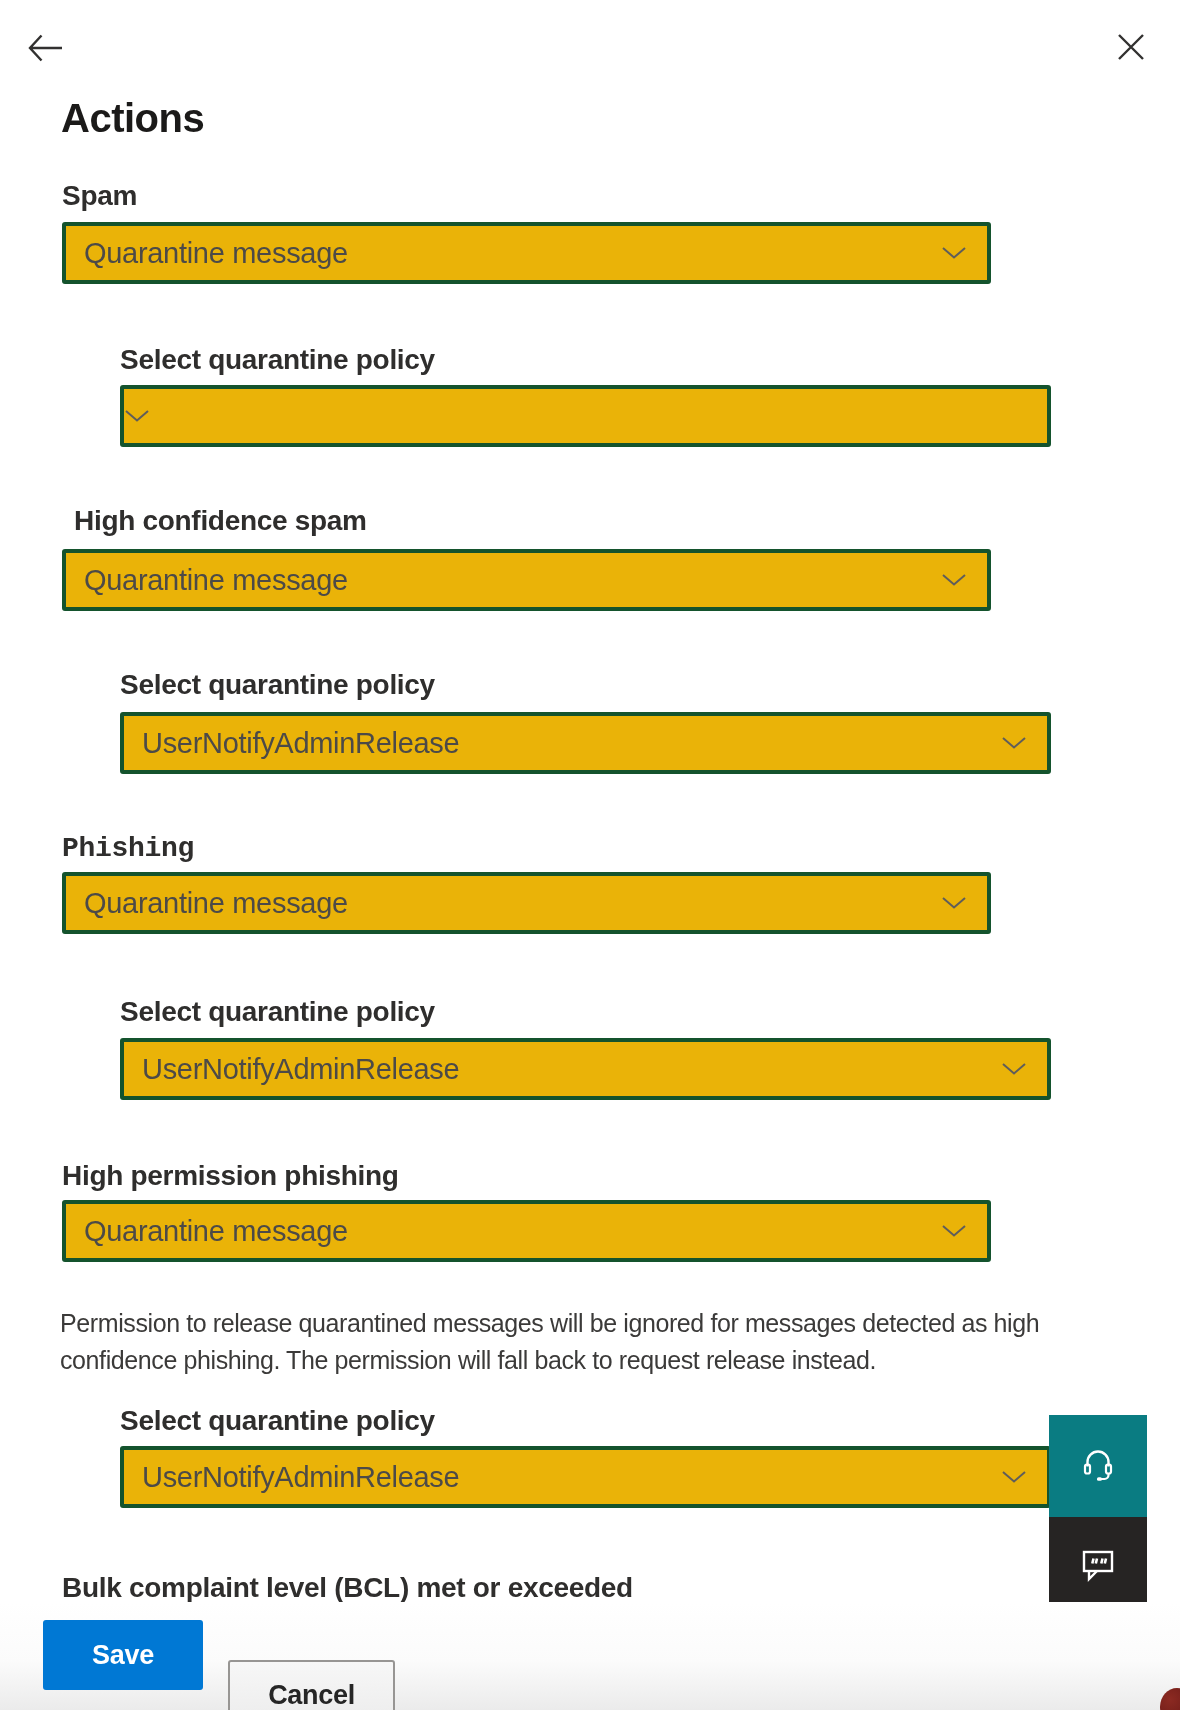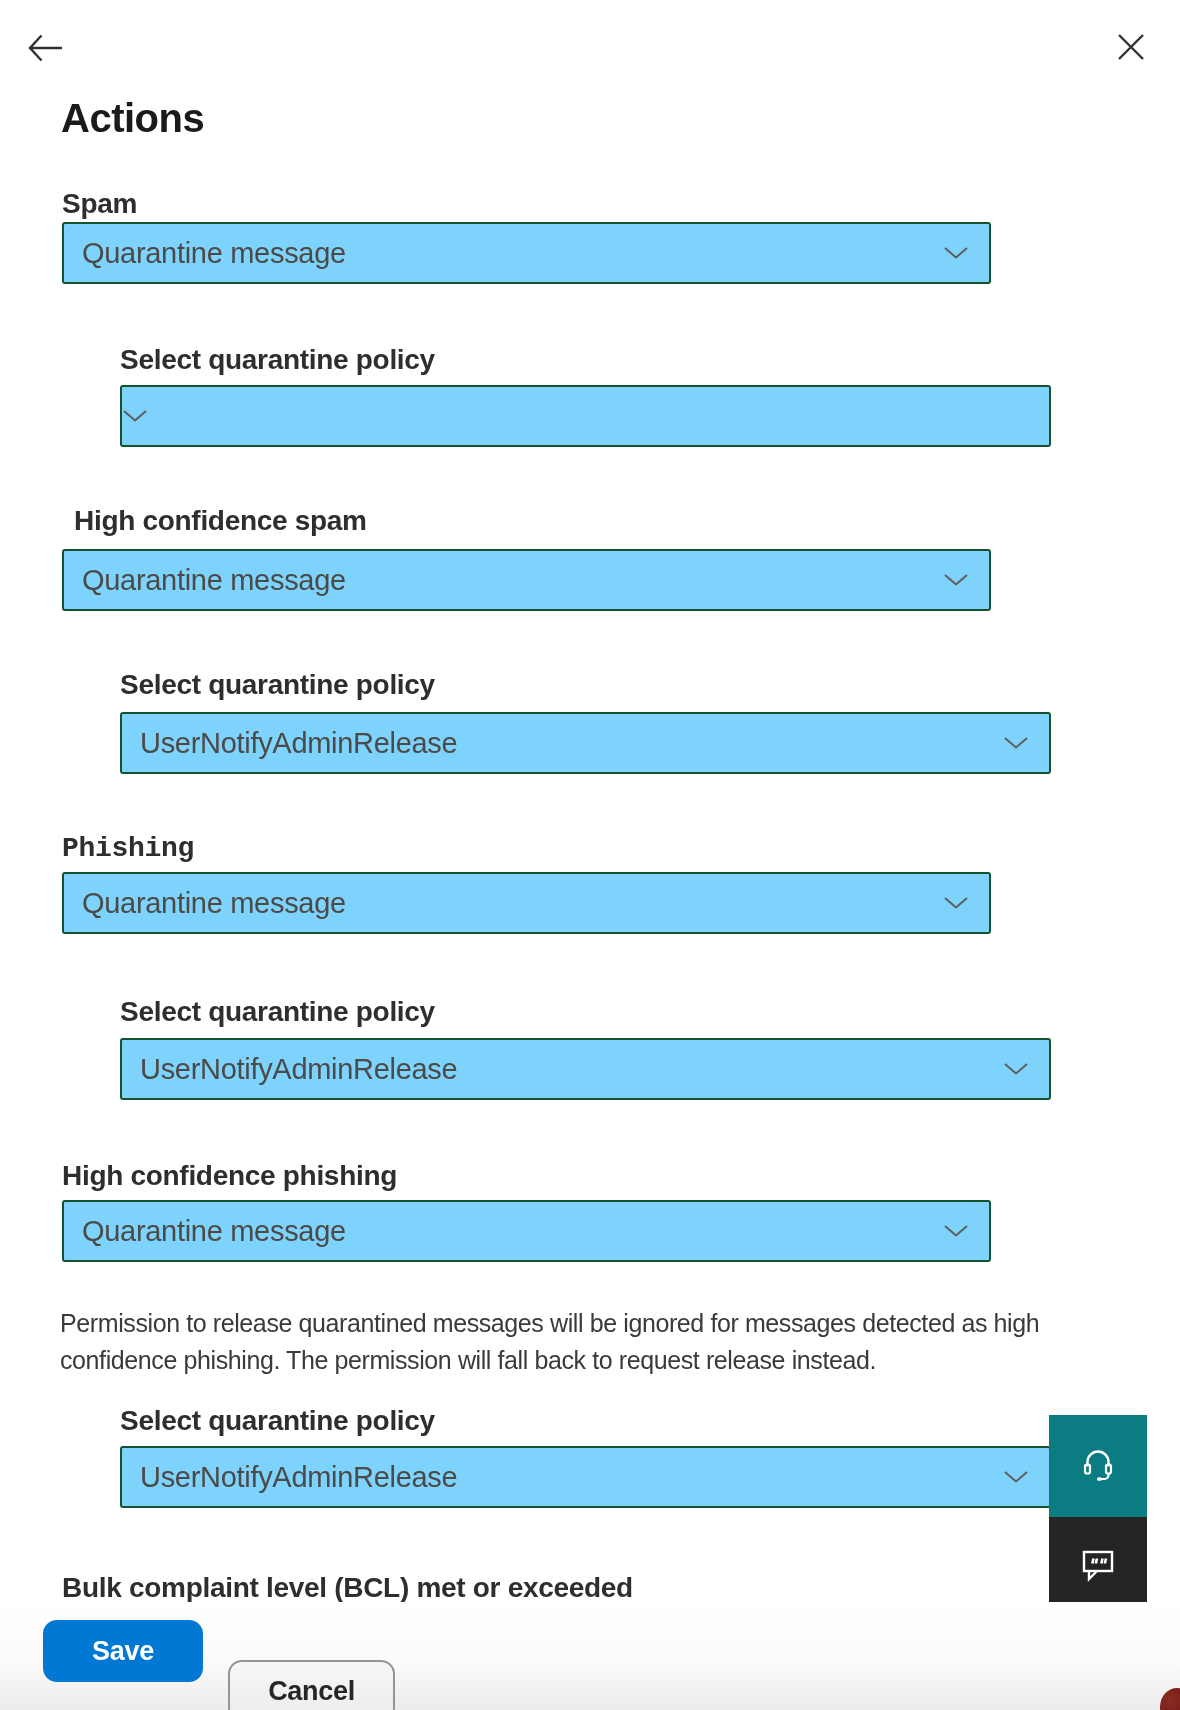--- a/index.html
+++ b/index.html
@@ -13,38 +13,38 @@
     background:transparent;border:none;padding:0;cursor:pointer;
     display:flex;align-items:center;justify-content:center;
   }
   .page-title{
     font-size:40px;font-weight:700;color:#1b1a19;letter-spacing:-0.5px;
   }
   .field-label{
     font-size:28px;font-weight:600;color:#2f2e2d;letter-spacing:-0.3px;
   }
   .combo{
-    box-sizing:border-box;height:62px;background:#7dd3fc;
-    border:2px solid #14532d;border-radius:3px;
+    box-sizing:border-box;height:62px;background:#eab308;
+    border:4px solid #14532d;border-radius:3px;
     display:flex;align-items:center;cursor:pointer;
   }
   .combo .value{
     padding-left:18px;font-size:29px;color:#4c4a48;letter-spacing:-0.3px;
     white-space:nowrap;overflow:hidden;flex:1;
   }
   .combo .chev{margin-right:20px;display:flex;align-items:center;}
   .note-text{
     font-size:25px;line-height:37px;color:#3b3a39;letter-spacing:-0.4px;
   }
   .footer{
     position:absolute;left:0;top:1602px;width:1180px;height:108px;
     background:linear-gradient(180deg,#ffffff 0%,#fbfbfb 55%,#ebebeb 100%);
   }
   .btn{
-    box-sizing:border-box;height:62px;border-radius:14px;cursor:pointer;
+    box-sizing:border-box;height:70px;border-radius:3px;cursor:pointer;
     font-family:inherit;font-size:27px;font-weight:600;letter-spacing:-0.3px;
     display:flex;align-items:center;justify-content:center;
   }
   .btn-primary{background:#0078d4;border:2px solid #0078d4;color:#fff;}
   .btn-secondary{
     background:linear-gradient(180deg,#f7f7f7,#ebebeb);
     border:2px solid #979593;color:#262626;
   }
   .help-btn{border:none;cursor:pointer;display:flex;align-items:center;justify-content:center;}
   .help-teal{background:#0a7c82;}
@@ -69,21 +69,21 @@
 <button class="icon-btn abs" style="left:1110px;top:28px;width:42px;height:38px;">
   <span style="display:flex;">
     <svg width="30" height="30" viewBox="0 0 30 30" fill="none">
       <path d="M3 3 L27 27 M27 3 L3 27" stroke="#323130" stroke-width="2.4"></path>
     </svg>
   </span>
 </button>
 
 <div class="abs page-title" style="left:61px;top:96px;">Actions</div>
 
-<div class="abs field-label" style="left:62px;top:188px;">Spam</div>
+<div class="abs field-label" style="left:62px;top:180px;">Spam</div>
 <div class="abs combo" style="left:62px;top:222px;width:929px;">
   <span class="value">Quarantine message</span>
   <span class="chev">
     <svg width="26" height="14" viewBox="0 0 26 14" fill="none">
         <path d="M2 2 L13 11.5 L24 2" stroke="#5f5d5b" stroke-width="2" fill="none"></path>
       </svg>
   </span>
 </div>
 <div class="abs field-label" style="left:120px;top:344px;">Select quarantine policy</div>
 <div class="abs combo" style="left:120px;top:385px;width:931px;">
@@ -125,21 +125,21 @@
 <div class="abs field-label" style="left:120px;top:996px;">Select quarantine policy</div>
 <div class="abs combo" style="left:120px;top:1038px;width:931px;">
   <span class="value">UserNotifyAdminRelease</span>
   <span class="chev">
     <svg width="26" height="14" viewBox="0 0 26 14" fill="none">
         <path d="M2 2 L13 11.5 L24 2" stroke="#5f5d5b" stroke-width="2" fill="none"></path>
       </svg>
   </span>
 </div>
 
-<div class="abs field-label" style="left:62px;top:1160px;">High confidence phishing</div>
+<div class="abs field-label" style="left:62px;top:1160px;">High permission phishing</div>
 <div class="abs combo" style="left:62px;top:1200px;width:929px;">
   <span class="value">Quarantine message</span>
   <span class="chev">
     <svg width="26" height="14" viewBox="0 0 26 14" fill="none">
         <path d="M2 2 L13 11.5 L24 2" stroke="#5f5d5b" stroke-width="2" fill="none"></path>
       </svg>
   </span>
 </div>
 <div class="abs note-text" style="left:60px;top:1305px;width:990px;">Permission to release quarantined messages will be ignored for messages detected as high confidence phishing. The permission will fall back to request release instead.</div>
 <div class="abs field-label" style="left:120px;top:1405px;">Select quarantine policy</div>

